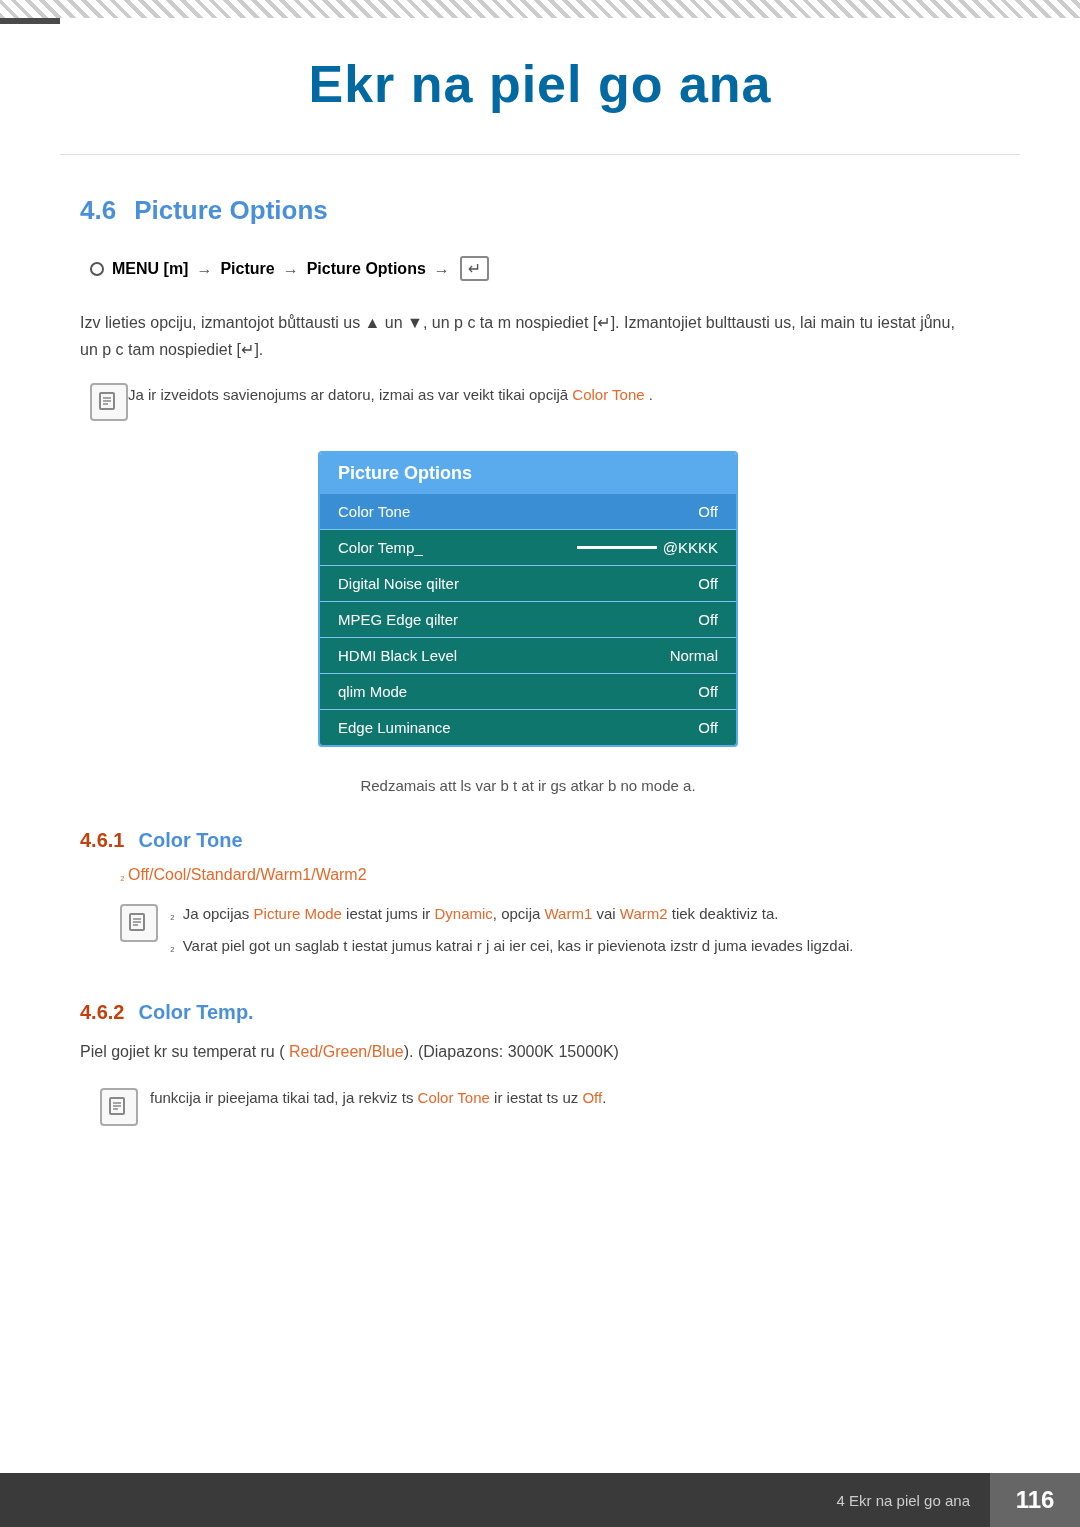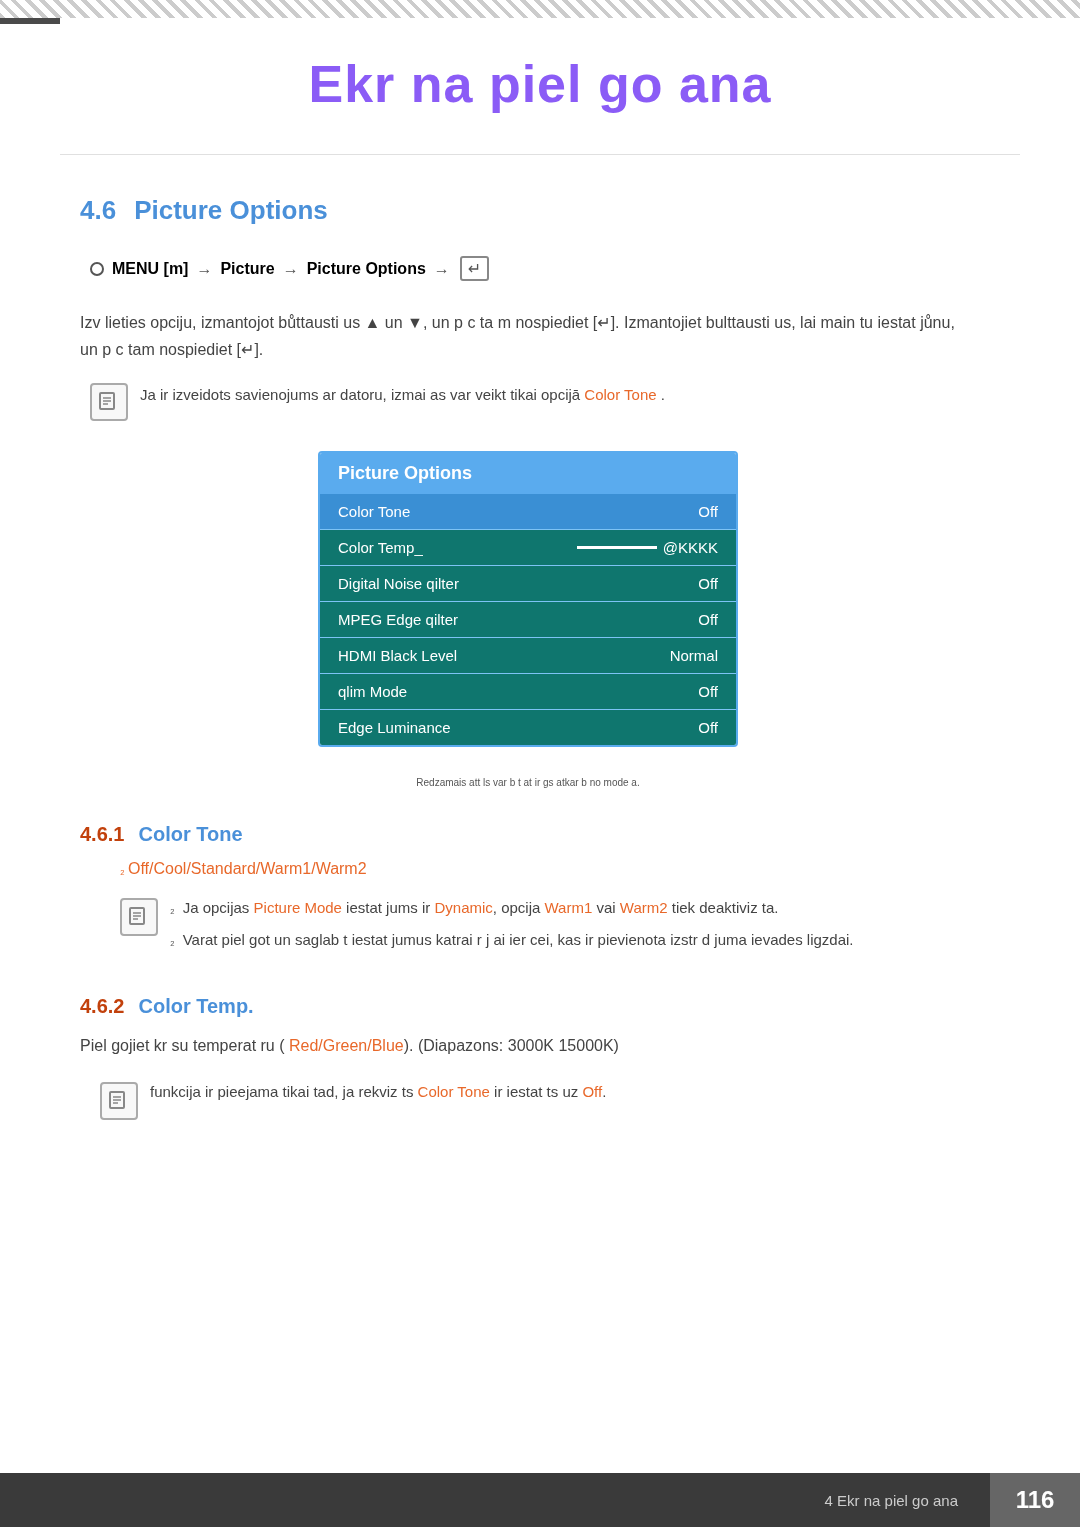--- a/index.html
+++ b/index.html
@@ -38,21 +38,21 @@
     .page-title-section {
       text-align: center;
       padding: 30px 0 40px 0;
       border-bottom: 1px solid #e0e0e0;
       margin: 0 60px;
     }
 
     .page-title {
       font-size: 52px;
       font-weight: bold;
-      color: #8b5cf6;
+      color: #0369a1;
       letter-spacing: 1px;
     }
 
     
     .main-content {
       padding: 40px 104px 80px 80px;
     }
 
     
     .section-heading {
@@ -107,21 +107,20 @@
       font-size: 16px;
       color: #444;
       line-height: 1.7;
       margin-bottom: 20px;
     }
 
     
     .note-block {
       display: flex;
       align-items: flex-start;
-      gap: 12px;
       margin-bottom: 25px;
       padding-left: 10px;
     }
 
     .note-text {
       font-size: 15px;
       color: #444;
       line-height: 1.6;
     }
 
@@ -185,21 +184,21 @@
 
     .temp-line {
       width: 80px;
       height: 3px;
       background: #fff;
       display: inline-block;
     }
 
     
     .caption-text {
-      font-size: 10px;
+      font-size: 15px;
       color: #555;
       text-align: center;
       margin-top: 10px;
       margin-bottom: 30px;
     }
 
     
     .sub-section {
       margin-top: 35px;
       margin-bottom: 20px;
@@ -271,21 +270,21 @@
       display: flex;
       align-items: center;
       justify-content: flex-end;
       padding-right: 0;
     }
 
     .footer-text {
       color: #ccc;
       font-size: 15px;
       margin-right: 0;
-      padding-right: 32px;
+      padding-right: 20px;
     }
 
     .footer-page-num {
       background: #666;
       color: #fff;
       font-size: 24px;
       font-weight: bold;
       height: 54px;
       display: flex;
       align-items: center;

